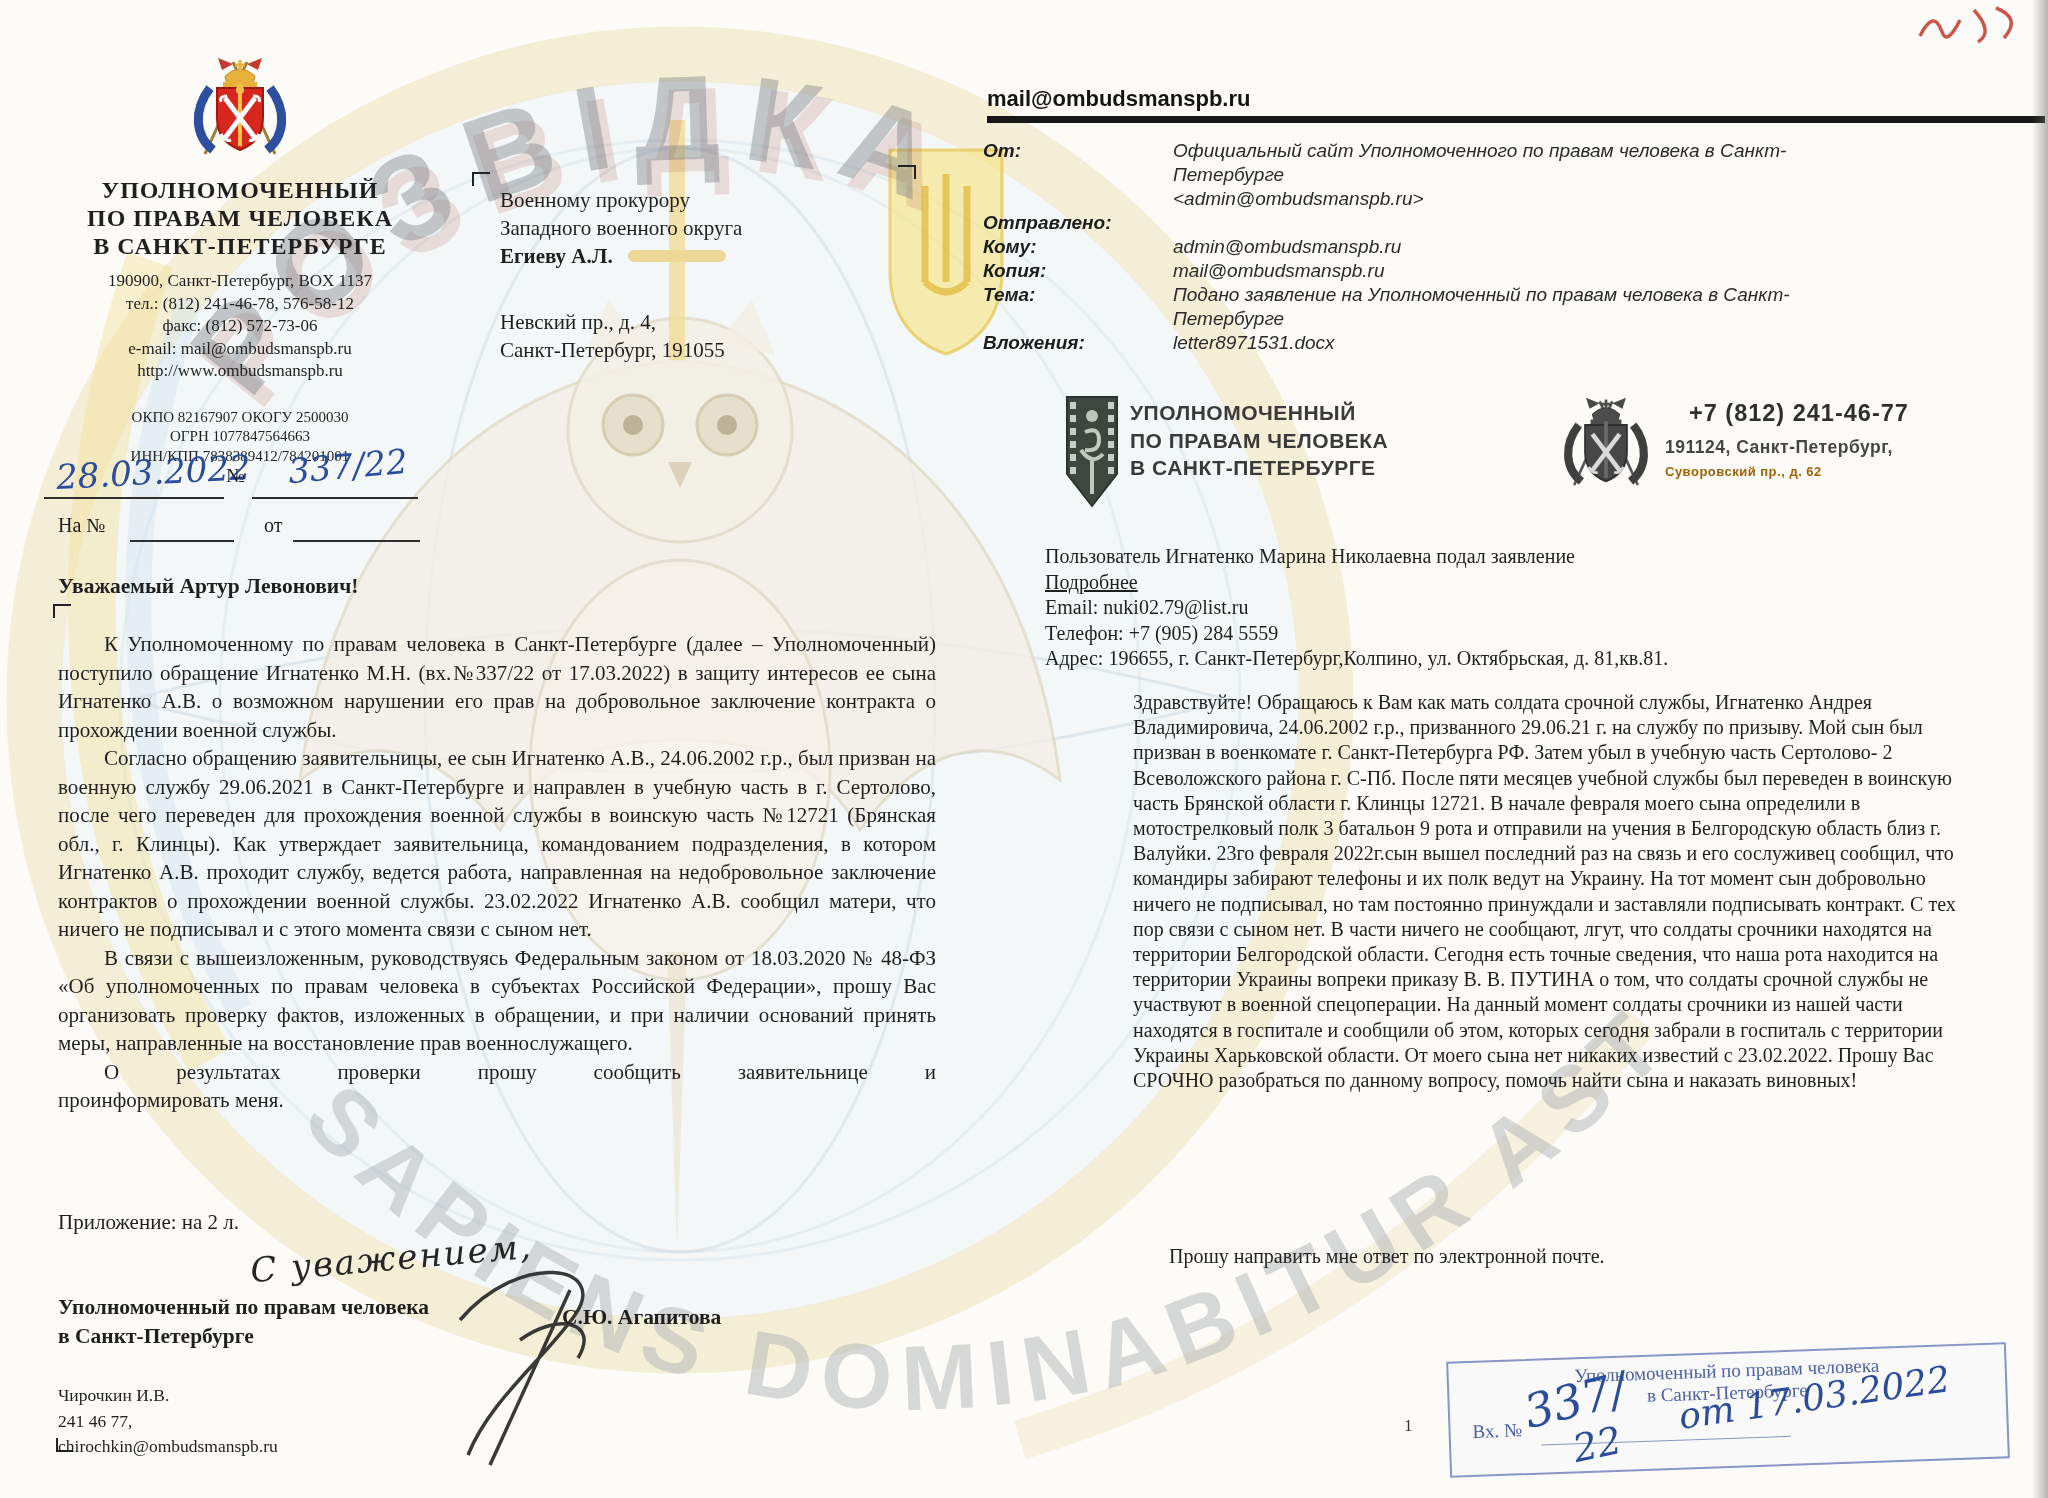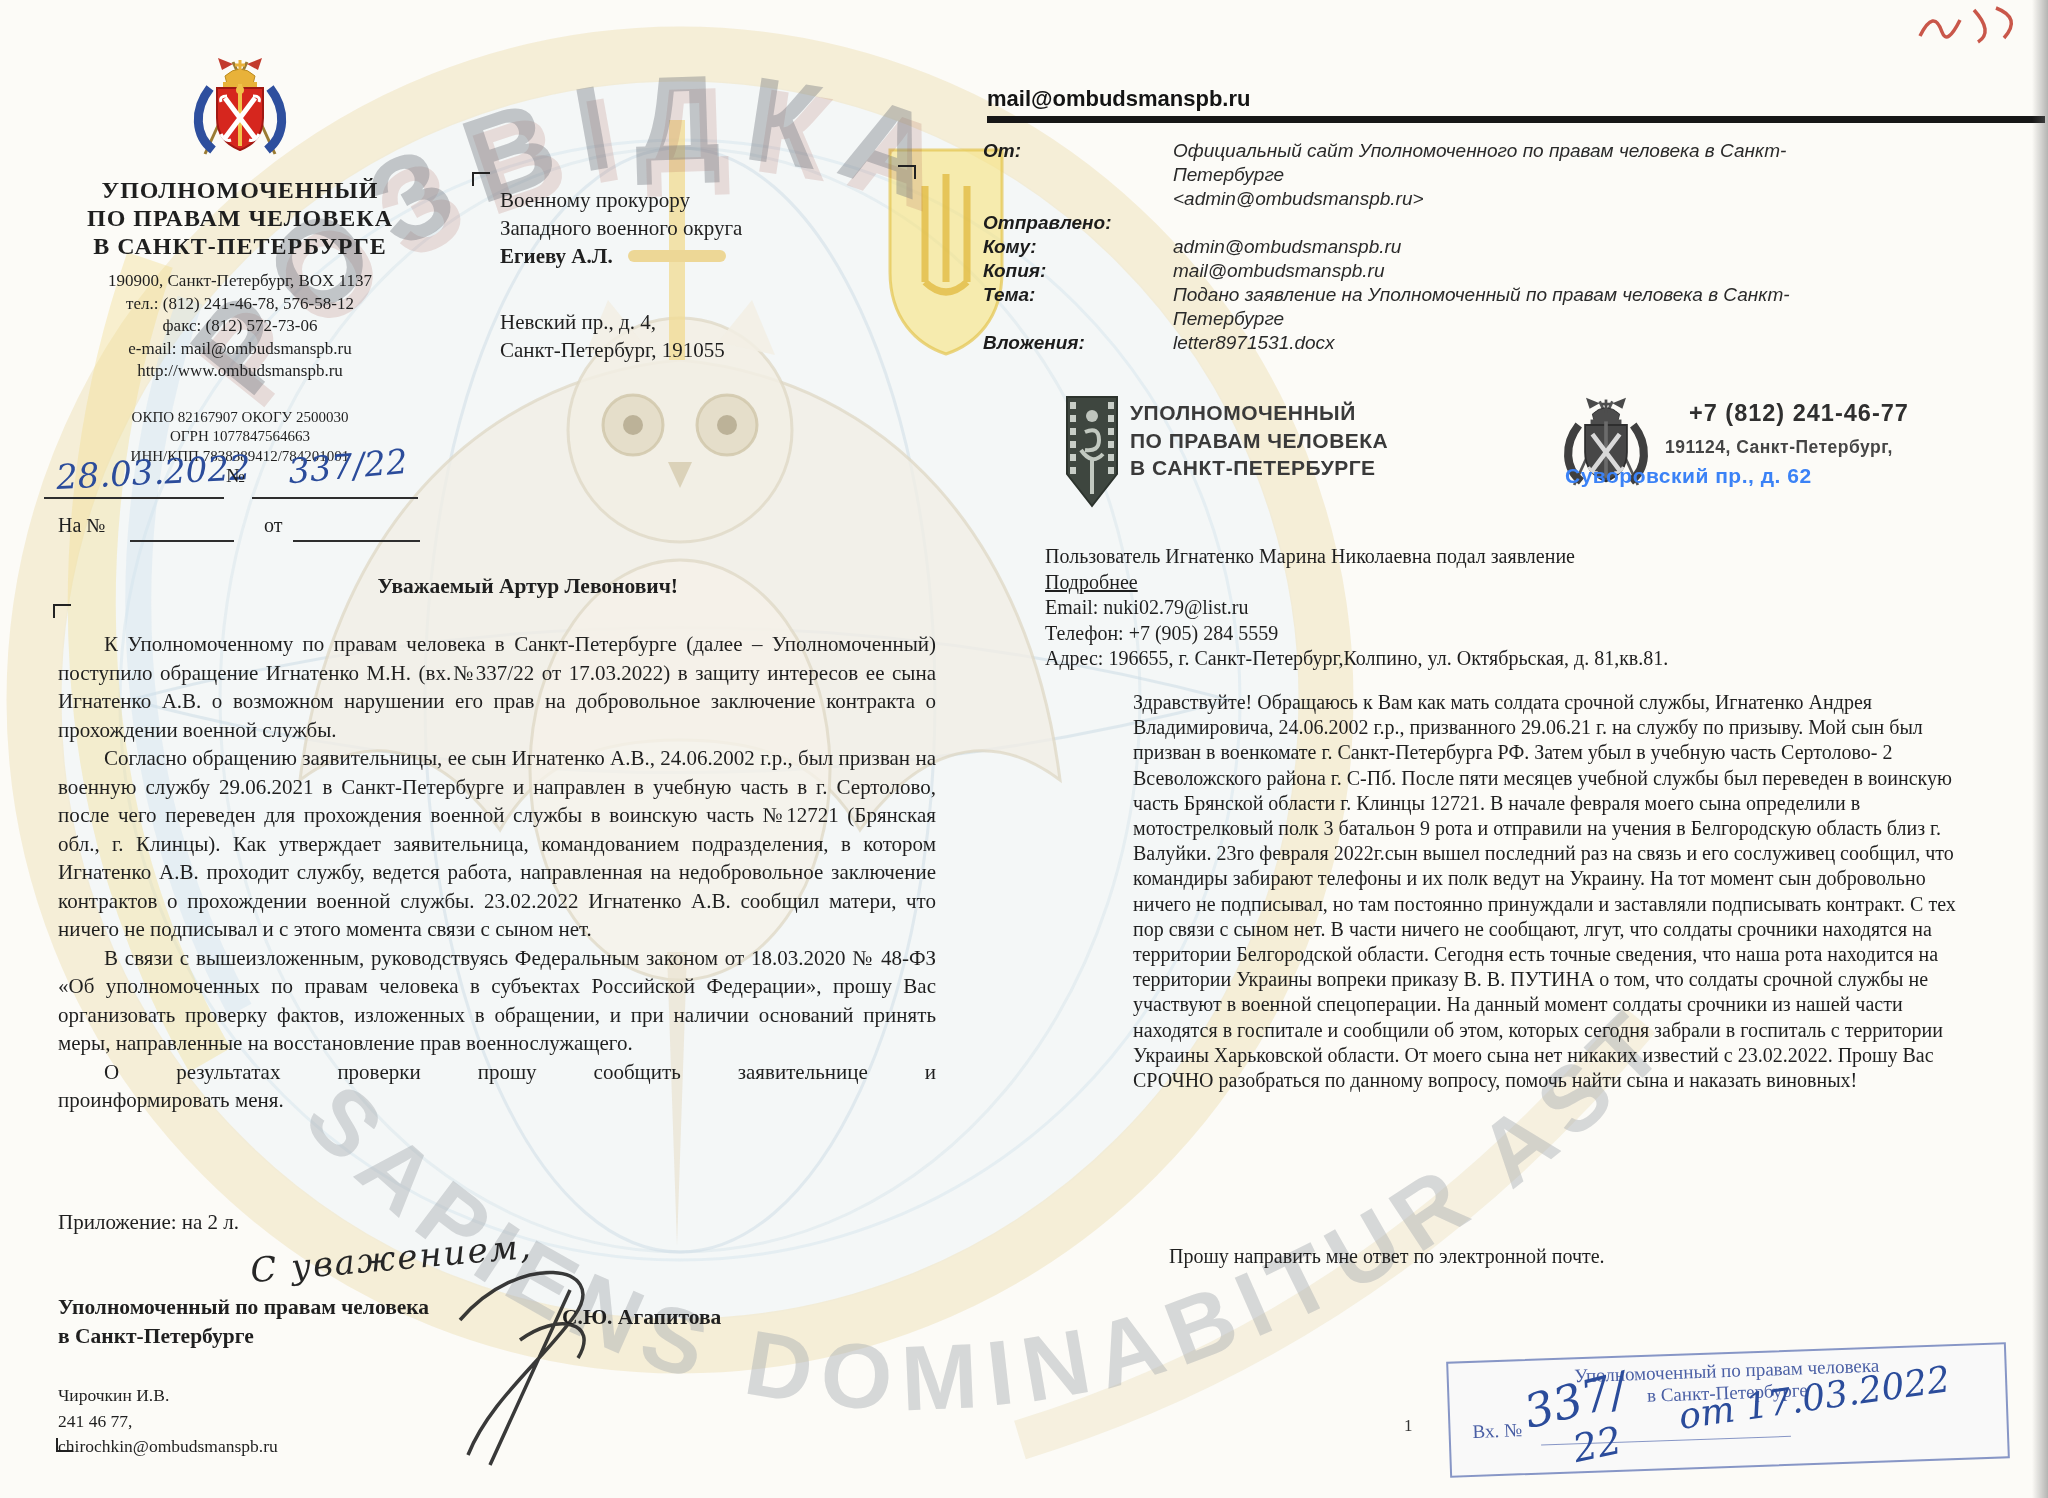--- a/index.html
+++ b/index.html
@@ -13,21 +13,21 @@
   .lefthead{left:60px;top:54px;width:360px;text-align:center;}
   .lh-title{font-weight:bold;font-size:24px;line-height:28px;letter-spacing:1px;margin-top:6px;}
   .lh-addr{font-size:17px;line-height:22.5px;margin-top:10px;}
   .lh-codes{font-size:15px;line-height:19.5px;margin-top:25px;}
   .hw{font-style:italic;color:#2b4c9b;font-family:"DejaVu Serif",serif;}
   .rline{border-bottom:2px solid #2e2e2e;height:0;}
   .ref-label{font-size:20px;}
   .recipient{left:500px;top:186px;width:330px;font-size:21px;line-height:28px;}
   .recipient .name{font-weight:bold;}
   .recipient .raddr{margin-top:38px;}
-  .salutation{left:58px;top:574px;width:620px;text-align:right;font-weight:bold;font-size:21.5px;}
+  .salutation{left:58px;top:574px;width:620px;text-align:left;font-weight:bold;font-size:21.5px;}
   .leftbody{left:58px;top:630px;width:878px;font-size:21px;line-height:28.5px;text-align:justify;}
   .leftbody p{margin:0;text-indent:46px;}
   .stretch::first-line{word-spacing:26px;}
   .attach{left:58px;top:1210px;font-size:21px;}
   .sig-pos{left:58px;top:1293px;font-size:21.5px;font-weight:bold;line-height:29px;}
   .sig-name{left:562px;top:1305px;font-size:21.5px;font-weight:bold;}
   .sig-script{left:250px;top:1238px;font-size:34px;transform:rotate(-5deg);color:#262626;
               font-style:italic;font-family:"DejaVu Serif",serif;letter-spacing:2px;}
   .executor{left:58px;top:1383px;font-size:17.5px;line-height:25.5px;}
   
@@ -39,21 +39,21 @@
   .mailbox{left:987px;top:86px;font-size:22px;font-weight:bold;color:#141414;}
   .mailbar{left:987px;top:116px;width:1058px;height:7px;background:#171717;}
   .emailheaders{left:983px;top:139px;font-size:19px;line-height:24px;color:#2a2a2a;font-style:italic;}
   .hrow{display:flex;}
   .hlabel{width:190px;font-weight:bold;color:#1c1c1c;}
   .hval{width:660px;}
   .rletterhead-title{left:1130px;top:399px;font-size:21px;font-weight:bold;line-height:27.5px;
                      color:#3a3a3a;letter-spacing:.5px;}
   .rphone{left:1689px;top:400px;font-size:23.5px;font-weight:bold;color:#2f2f2f;letter-spacing:1px;}
   .raddr1{left:1665px;top:437px;font-size:17.5px;font-weight:bold;color:#454545;letter-spacing:.5px;}
-  .raddr2{left:1565px;top:464px;font-size:21px;font-weight:bold;color:#3b82f6;letter-spacing:.5px;}
+  .raddr2{left:1665px;top:464px;font-size:13px;font-weight:bold;color:#a16207;letter-spacing:.5px;}
   .applicant{left:1045px;top:544px;font-size:20px;line-height:25.6px;}
   .u{text-decoration:underline;}
   .rbody{left:1133px;top:690px;width:845px;font-size:20px;line-height:25.2px;}
   .closing{left:1133px;top:1245px;font-size:20px;margin-left:36px;}
   .pagenum{left:1404px;top:1416px;font-size:17px;color:#333;}
   
   .stamp{left:1448px;top:1352px;width:556px;height:112px;border:2px solid rgba(96,116,180,.75);
          transform:rotate(-2deg);color:#4a5fa5;font-size:19px;text-align:center;
          background:rgba(244,247,252,.35);}
   .stamp .l1{margin-top:6px;}

